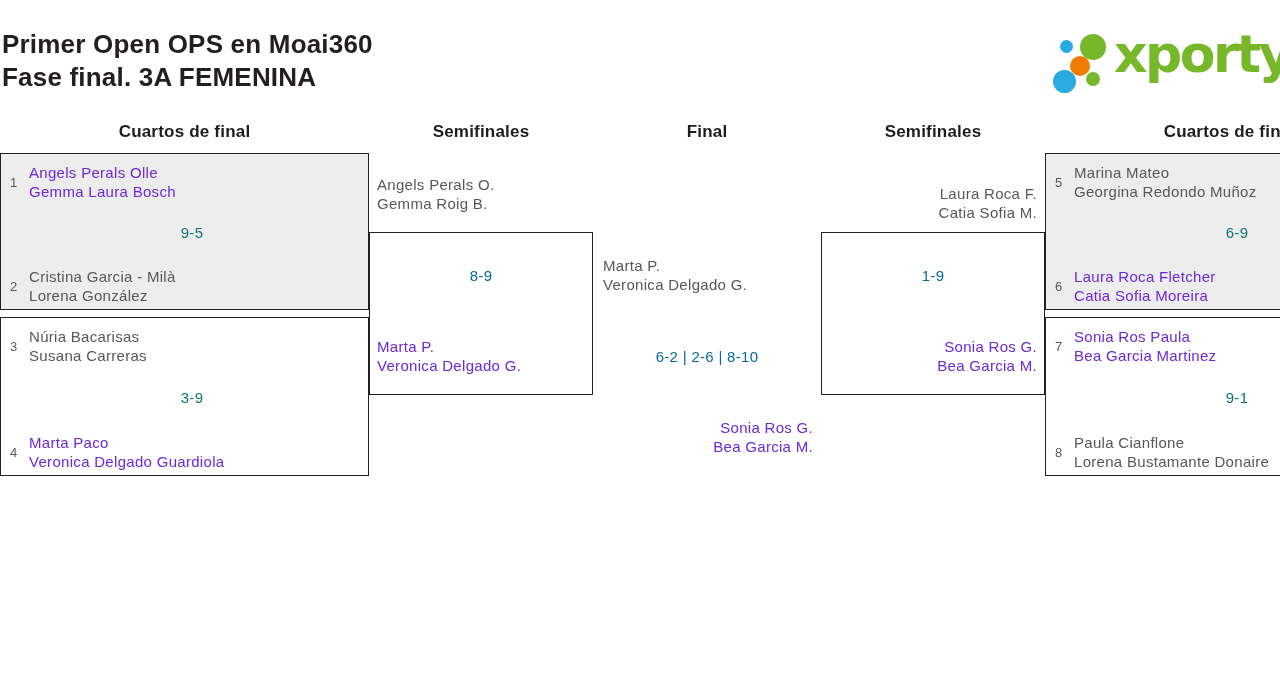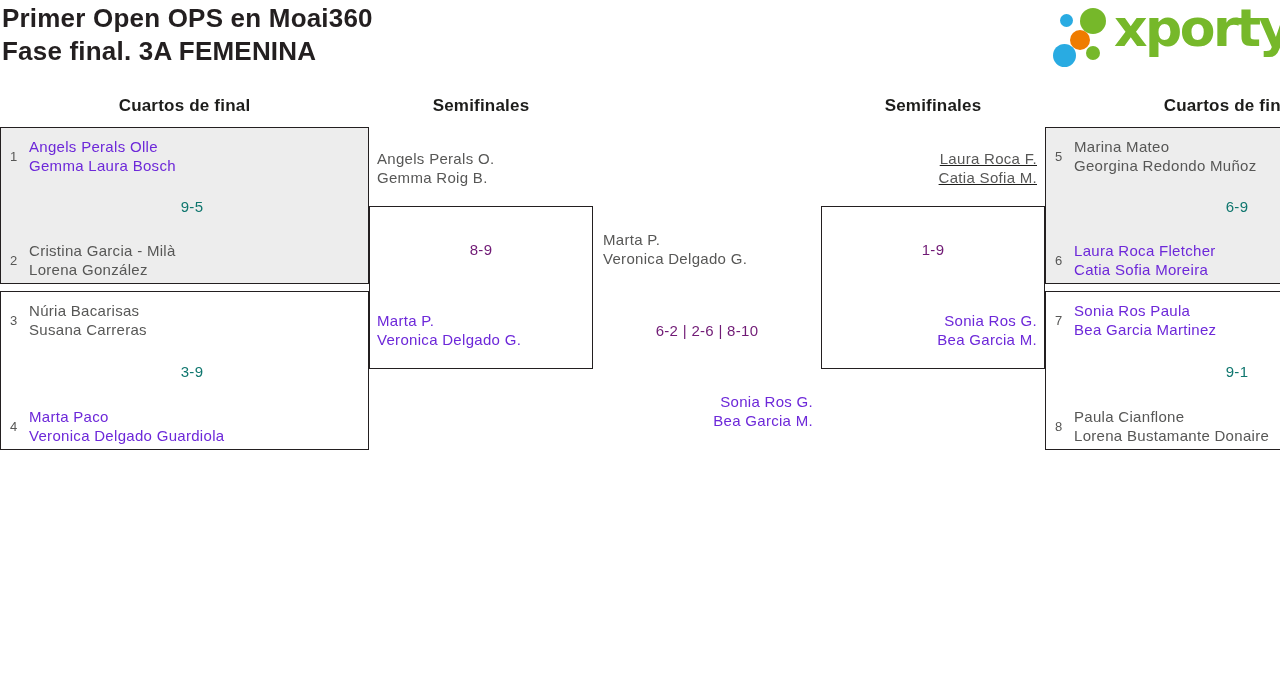--- a/index.html
+++ b/index.html
@@ -1,20 +1,20 @@
 <!DOCTYPE html>
 <html><head>
 <meta charset="utf-8">
 <style>
   html,body{margin:0;padding:0;}
   body{
     width:1280px;height:697px;overflow:hidden;background:#ffffff;
     font-family:"Liberation Sans", sans-serif;color:#1d1d1b;
   }
-  #stage{position:relative;width:1280px;height:555px;background:#fff;}
+  #stage{position:relative;width:1280px;height:555px;background:#fff;margin-top:26px;}
 
   
   .title{position:absolute;left:2px;top:2px;font-size:26px;line-height:33px;
          font-weight:700;color:#231f20;letter-spacing:.2px;white-space:nowrap;}
   .logo{position:absolute;left:1050px;top:4px;width:230px;height:72px;}
   .logo .dot{position:absolute;border-radius:50%;}
   .dot-blue-sm  {left:10px;top:10px;width:13px;height:13px;}
   .dot-green-lg {left:30px;top:4px; width:26px;height:26px;}
   .dot-orange   {left:20px;top:26px;width:20px;height:20px;}
   .dot-blue-lg  {left:3px; top:40px;width:23px;height:23px;}
@@ -50,32 +50,32 @@
   .qf-score{position:absolute;left:15px;right:0;top:50%;transform:translateY(-50%);
             text-align:center;font-size:15px;color:#0f766e;letter-spacing:.3px;}
 
   
   .sf-box{position:absolute;width:224px;height:163px;border:1.5px solid #231f20;
           box-sizing:border-box;background:transparent;}
   .sf-box-left{left:369px;top:206px;}
   .sf-box-right{left:821px;top:206px;}
 
   .float-team{position:absolute;}
-  .float-score{position:absolute;text-align:center;font-size:15px;color:#701a75;letter-spacing:.3px;}
+  .float-score{position:absolute;text-align:center;font-size:15px;color:#0369a1;letter-spacing:.3px;}
   .align-right{text-align:right;}
 
   .sf1-team-a{left:377px;top:149px;}
   .sf1-score {left:369px;width:224px;top:241px;}
   .sf1-team-b{left:377px;top:311px;}
 
   .final-team-a{left:603px;top:230px;}
   .final-score {left:593px;width:228px;top:322px;}
   .final-team-b{left:593px;width:220px;top:392px;}
 
-  .sf2-team-a{left:821px;width:216px;top:149px;text-decoration:underline;}
+  .sf2-team-a{left:821px;width:216px;top:158px;}
   .sf2-score {left:821px;width:224px;top:241px;}
   .sf2-team-b{left:821px;width:216px;top:311px;}
 </style>
 </head>
 <body>
 
 <div id="stage">
 
   <div class="title">
     <div>Primer Open OPS en Moai360</div>
@@ -86,20 +86,21 @@
     <span class="dot dot-blue-sm" style="background: rgb(41, 171, 226);"></span>
     <span class="dot dot-green-lg" style="background: rgb(118, 184, 42);"></span>
     <span class="dot dot-orange" style="background: rgb(239, 124, 0);"></span>
     <span class="dot dot-blue-lg" style="background: rgb(41, 171, 226);"></span>
     <span class="dot dot-green-sm" style="background: rgb(118, 184, 42);"></span>
     <span class="logo-text" style="color: rgb(118, 184, 42);">xporty</span>
   </div>
 
   <div class="round-header rh-qf-left">Cuartos de final</div>
   <div class="round-header rh-sf-left">Semifinales</div>
+  <div class="round-header rh-final">Final</div>
   <div class="round-header rh-sf-right">Semifinales</div>
   <div class="round-header rh-qf-right">Cuartos de final</div>
 
   <div class="qf-box shaded qf1">
     <div class="team-row pos-a win">
       <span class="seed">1</span>
       <span class="names">
         <div class="name">Angels Perals Olle</div>
         <div class="name">Gemma Laura Bosch</div>
       </span>

